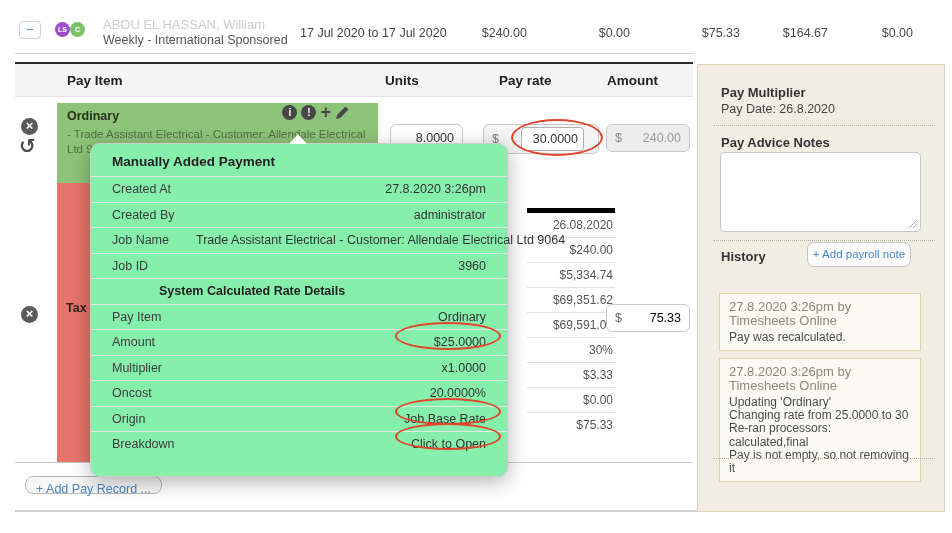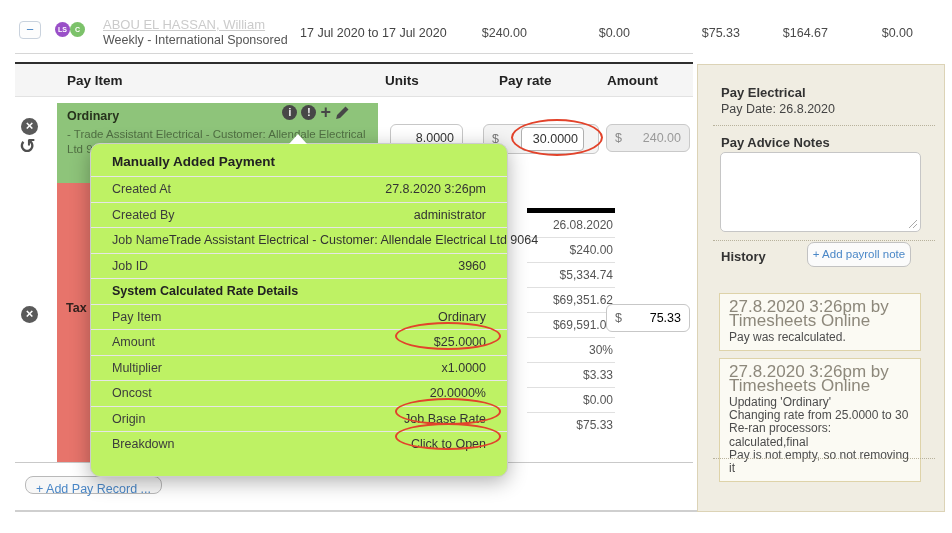--- a/index.html
+++ b/index.html
@@ -9,21 +9,21 @@
   .abs { position: absolute; }
 
   
   .collapse-btn { left: 19px; top: 21px; width: 22px; height: 18px; background: #fdfdfd;
     border: 1px solid #c9d2dd; border-radius: 4px; color: #4a87c7; font-size: 13px;
     line-height: 15px; text-align: center; cursor: pointer; }
   .badge { width: 15px; height: 15px; border-radius: 50%; color: #fff; font-size: 7px;
     font-weight: bold; text-align: center; line-height: 15px; top: 22px; }
   .badge-ls { left: 55px; background: #9a50c8; }
   .badge-c  { left: 70px; background: #7cc26a; }
-  .emp-name { left: 103px; top: 17px; font-size: 13px; color: #cbcbcb; text-decoration: underline; }
+  .emp-name { left: 103px; top: 17px; font-size: 13px; color: #cbcbcb; }
   .emp-type { left: 103px; top: 33px; font-size: 12.5px; color: #555; }
   .date-range { left: 300px; top: 26px; font-size: 12.5px; color: #444; }
   .sum-amt { top: 26px; width: 70px; text-align: right; font-size: 12.5px; color: #4a4a4a; }
   .sum-divider { left: 15px; top: 53px; width: 678px; border-top: 1px solid #d6d6d6; }
 
   
   .tbl-header { left: 15px; top: 62px; width: 678px; height: 35px; background: #f5f5f5;
     border-top: 2px solid #2e2e2e; border-bottom: 1px solid #e2e2e2; }
   .tbl-header span { position: absolute; top: 0; line-height: 33px; font-size: 13.5px;
     font-weight: bold; color: #222; }
@@ -73,32 +73,32 @@
     border-bottom: 1px solid #e0e0e0; padding-right: 2px; }
   .mini-row:last-child { border-bottom: none; }
 
   .tbl-bottom { left: 15px; top: 462px; width: 678px; border-top: 1px solid #c9c9c9; }
   .add-record-btn { left: 25px; top: 476px; width: 137px; height: 18px; background: #f7f7f7;
     border: 1px solid #b9b9b9; border-radius: 8px; color: #4a87c7; font-size: 12.5px;
     text-align: center; line-height: 25px; cursor: pointer; z-index: 2; }
   .page-bottom { left: 15px; top: 510px; width: 930px; border-top: 2px solid #cfcfcf; }
 
   
-  .popup { left: 90px; top: 143px; width: 418px; height: 334px; background: #bef264;
+  .popup { left: 90px; top: 143px; width: 418px; height: 334px; background: #86efac;
     border: 1px solid #ccc; border-radius: 10px; box-shadow: 0 5px 20px rgba(0,0,0,0.3);
     z-index: 50; padding-top: 6px; }
   .popup-arrow { left: 289px; top: 134px; width: 0; height: 0; border-left: 9px solid transparent;
     border-right: 9px solid transparent; border-bottom: 10px solid #fff; z-index: 51; }
   .popup-title { height: 26px; line-height: 24px; padding: 0 21px; font-size: 13.5px;
     font-weight: bold; color: #222; }
   .popup-row { height: 25.5px; display: flex; justify-content: space-between; align-items: center;
-    padding: 3px 21px; border-top: 1px solid #e6e6e6; font-size: 12.5px; }
+    padding: 3px 21px; border-top: 1px solid #e6e6e6; font-size: 12.5px; gap: 27px; }
   .popup-row .lbl { color: #3c3c3c; white-space: nowrap; }
   .popup-row .val { color: #333; text-align: right; white-space: nowrap; }
-  .popup-row.subheader .lbl { font-weight: bold; color: #222; }
+  .popup-row.subheader .lbl { font-weight: bold; color: #222; margin-left: 47px; }
   .link { color: #4a87c7; cursor: pointer; }
 
   
   .annot { border: 2.5px solid #e2432b; border-radius: 50%; z-index: 60; pointer-events: none; }
   .annot-payrate   { left: 511px; top: 119px; width: 92px;  height: 37px; }
   .annot-amount    { left: 395px; top: 322px; width: 106px; height: 28px; }
   .annot-origin    { left: 395px; top: 398px; width: 106px; height: 27px; }
   .annot-breakdown { left: 395px; top: 423px; width: 106px; height: 27px; }
 
   
@@ -109,21 +109,21 @@
   .sb-text  { font-size: 12.5px; color: #444; }
   .sb-divider { border-top: 1px dotted #b8b29c; width: 222px; left: 15px; }
   .notes-area { left: 22px; top: 87px; width: 201px; height: 80px; background: #fff;
     border: 1px solid #c6c6c6; border-radius: 5px; }
   .resize-handle { position: absolute; right: 2px; bottom: 2px; }
   .add-note-btn { left: 109px; top: 177px; width: 104px; height: 25px; background: #fbfbfb;
     border: 1px solid #c2c2c2; border-radius: 7px; color: #4a87c7; font-size: 11.5px;
     text-align: center; line-height: 23px; cursor: pointer; }
   .hist-card { left: 21px; width: 202px; background: #fbfaf3; border: 1px solid #ded3a9;
     padding: 6px 9px; }
-  .hist-meta { font-size: 17px; color: #8d887b; line-height: 13.5px; }
+  .hist-meta { font-size: 13px; color: #8d887b; line-height: 13.5px; }
   .hist-body { margin-top: 4px; font-size: 12px; color: #4c4c4c; line-height: 13.2px; }
 </style>
 </head>
 <body>
 
 <div class="abs collapse-btn">−</div>
 <div class="abs badge badge-ls">LS</div>
 <div class="abs badge badge-c">C</div>
 <div class="abs emp-name">ABOU EL HASSAN, William</div>
 <div class="abs emp-type">Weekly - International Sponsored</div>
@@ -238,21 +238,21 @@
     <span class="val link">Click to Open</span>
   </div>
 </div>
 
 <div class="abs annot annot-payrate"></div>
 <div class="abs annot annot-amount"></div>
 <div class="abs annot annot-origin"></div>
 <div class="abs annot annot-breakdown"></div>
 
 <div class="abs sidebar">
-  <div class="sb sb-title" style="left:23px; top:20px">Pay Electrical</div>
+  <div class="sb sb-title" style="left:23px; top:20px">Pay Multiplier</div>
   <div class="sb sb-text" style="left:23px; top:37px">Pay Date: 26.8.2020</div>
   <div class="sb sb-divider" style="top:60px"></div>
   <div class="sb sb-title" style="left:23px; top:70px">Pay Advice Notes</div>
   <div class="sb notes-area">
     <svg class="resize-handle" width="10" height="10" viewBox="0 0 10 10">
       <path d="M9 1 L1 9 M9 5 L5 9" stroke="#aaa" stroke-width="1" fill="none"></path>
     </svg>
   </div>
   <div class="sb sb-divider" style="top:175px"></div>
   <div class="sb sb-title" style="left:23px; top:184px">History</div>

